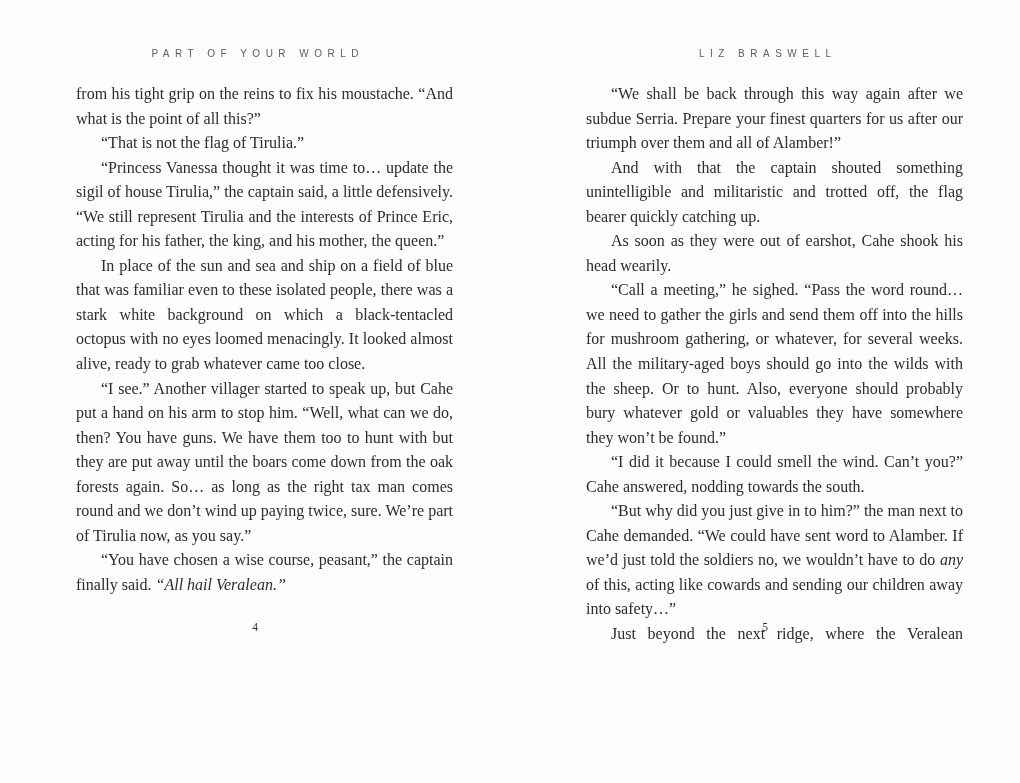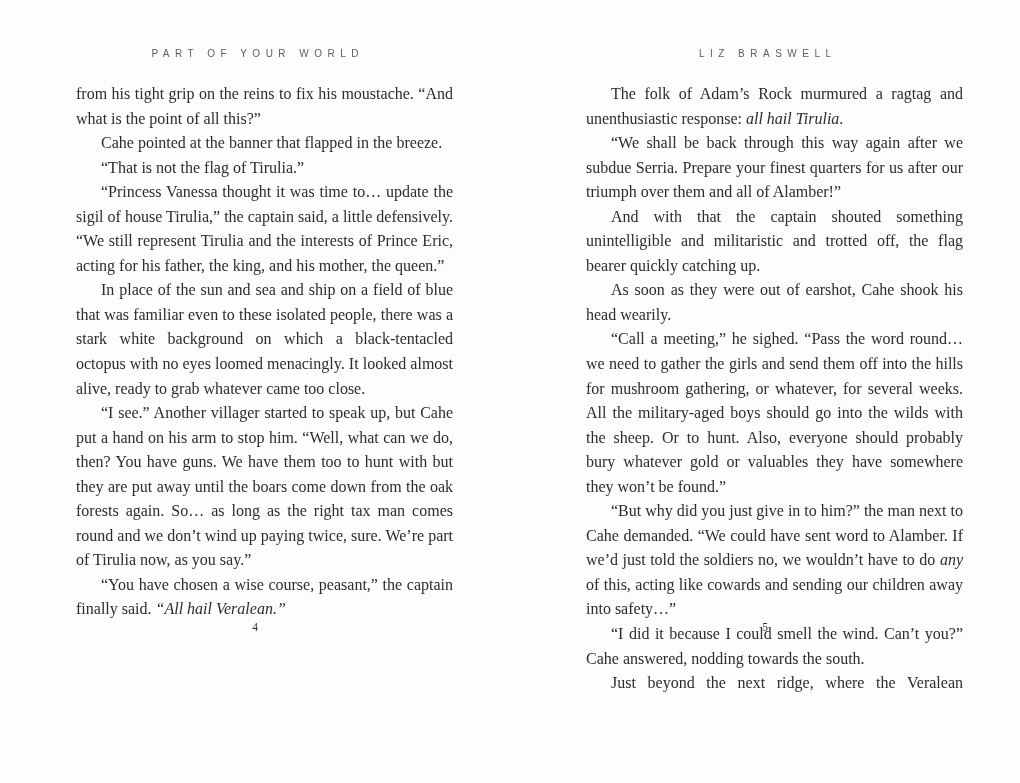--- a/index.html
+++ b/index.html
@@ -68,38 +68,36 @@
 </style>
 </head>
 <body>
 
 <div class="spread">
 
   <div class="page left">
     <div class="running-header">PART OF YOUR WORLD</div>
     <div class="page-body">
         <p class="para"><span>from his tight grip on the reins to fix his moustache. “And what is the point of all this?”</span></p>
-        <p class="para indent"><span>Cahe pointed at the banner that flapped in the breeze.</span></p>
         <p class="para indent"><span>“That is not the flag of Tirulia.”</span></p>
         <p class="para indent"><span>“Princess Vanessa thought it was time to… update the sigil of house Tirulia,” the captain said, a little defensively. “We still represent Tirulia and the interests of Prince Eric, acting for his father, the king, and his mother, the queen.”</span></p>
         <p class="para indent"><span>In place of the sun and sea and ship on a field of blue that was familiar even to these isolated people, there was a stark white background on which a black-tentacled octopus with no eyes loomed menacingly. It looked almost alive, ready to grab whatever came too close.</span></p>
         <p class="para indent"><span>“I see.” Another villager started to speak up, but Cahe put a hand on his arm to stop him. “Well, what can we do, then? You have guns. We have them too to hunt with but they are put away until the boars come down from the oak forests again. So… as long as the right tax man comes round and we don’t wind up paying twice, sure. We’re part of Tirulia now, as you say.”</span></p>
         <p class="para indent"><span>“You have chosen a wise course, peasant,” the captain finally said. </span><i>“All hail Veralean.”</i></p>
       </div>
     <div class="page-number">4</div>
   </div>
 
   <div class="page right">
     <div class="running-header">LIZ BRASWELL</div>
     <div class="page-body">
-        <p class="para indent"><span>The folk of Adam’s Rock murmured a ragtag and unenthusiastic response: </span><i>all hail Tirulia</i><span>.</span></p>
         <p class="para indent"><span>“We shall be back through this way again after we subdue Serria. Prepare your finest quarters for us after our triumph over them and all of Alamber!”</span></p>
         <p class="para indent"><span>And with that the captain shouted something unintelligible and militaristic and trotted off, the flag bearer quickly catching up.</span></p>
         <p class="para indent"><span>As soon as they were out of earshot, Cahe shook his head wearily.</span></p>
         <p class="para indent"><span>“Call a meeting,” he sighed. “Pass the word round… we need to gather the girls and send them off into the hills for mushroom gathering, or whatever, for several weeks. All the military-aged boys should go into the wilds with the sheep. Or to hunt. Also, everyone should probably bury whatever gold or valuables they have somewhere they won’t be found.”</span></p>
+        <p class="para indent"><span>“I did it because I could smell the wind. Can’t you?” Cahe answered, nodding towards the south.</span></p>
         <p class="para indent"><span>“But why did you just give in to him?” the man next to Cahe demanded. “We could have sent word to Alamber. If we’d just told the soldiers no, we wouldn’t have to do </span><i>any</i><span> of this, acting like cowards and sending our children away into safety…”</span></p>
-        <p class="para indent"><span>“I did it because I could smell the wind. Can’t you?” Cahe answered, nodding towards the south.</span></p>
         <p class="para indent justify-last"><span>Just beyond the next ridge, where the Veralean</span></p>
       </div>
     <div class="page-number">5</div>
   </div>
 
 </div>
 
 </body></html>

